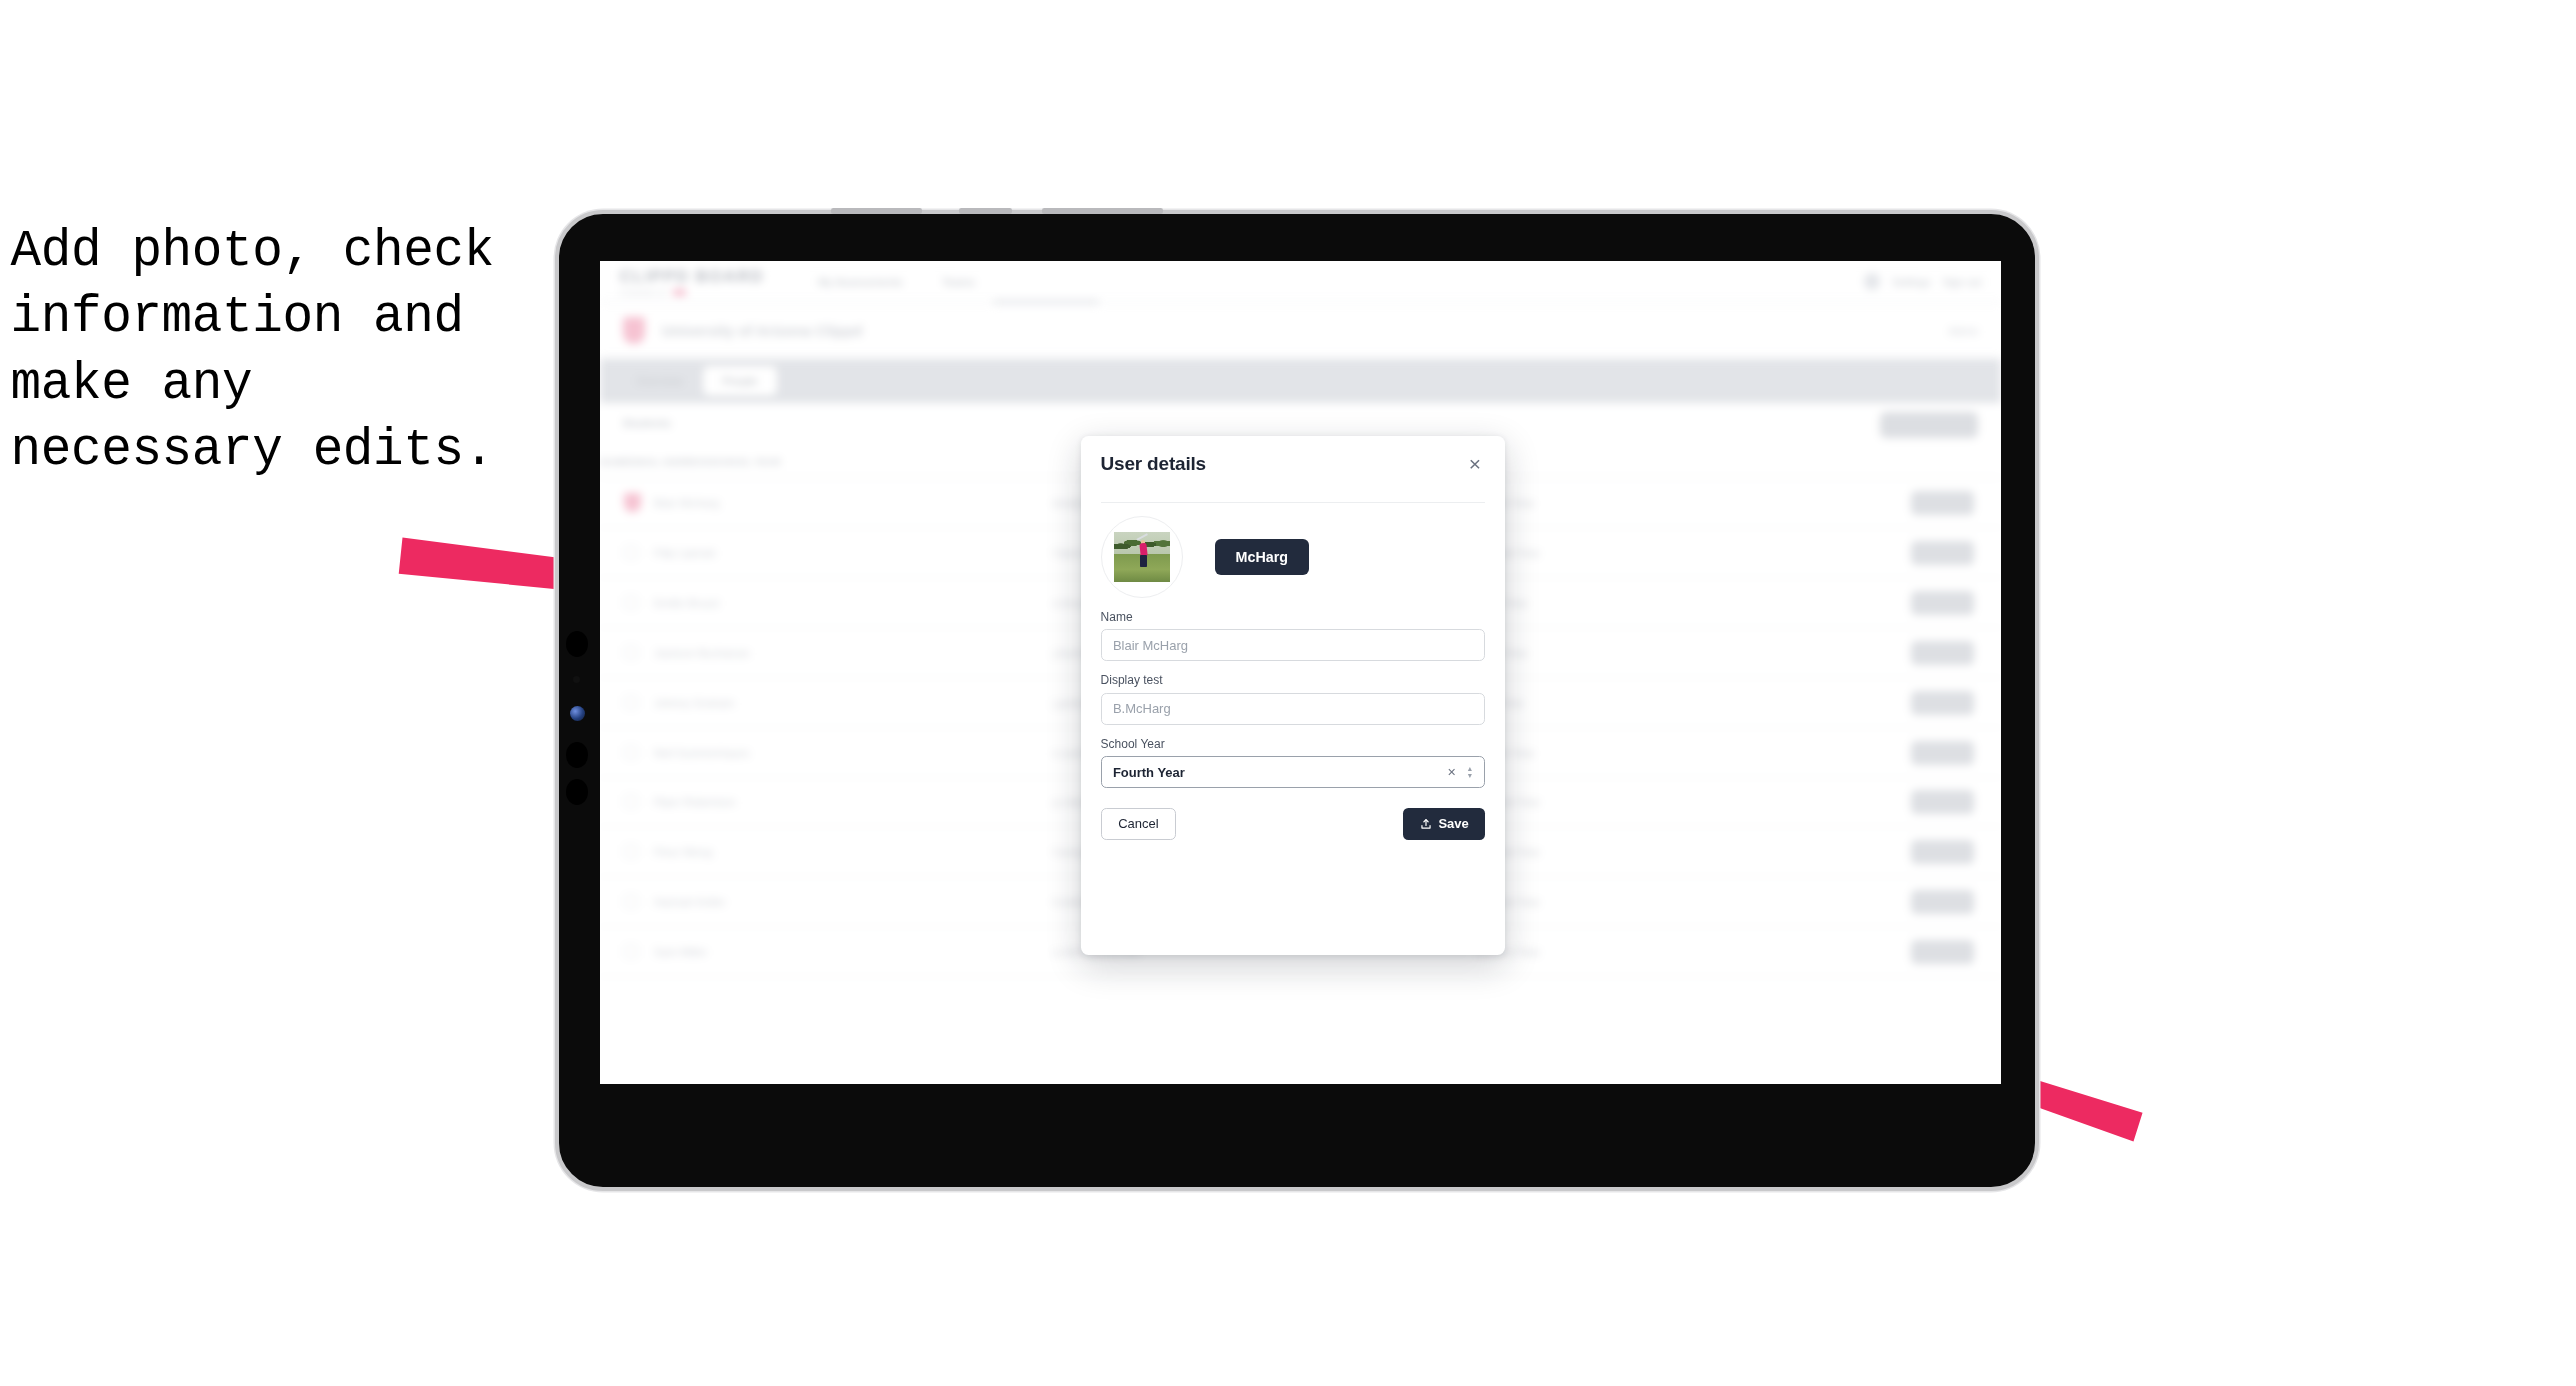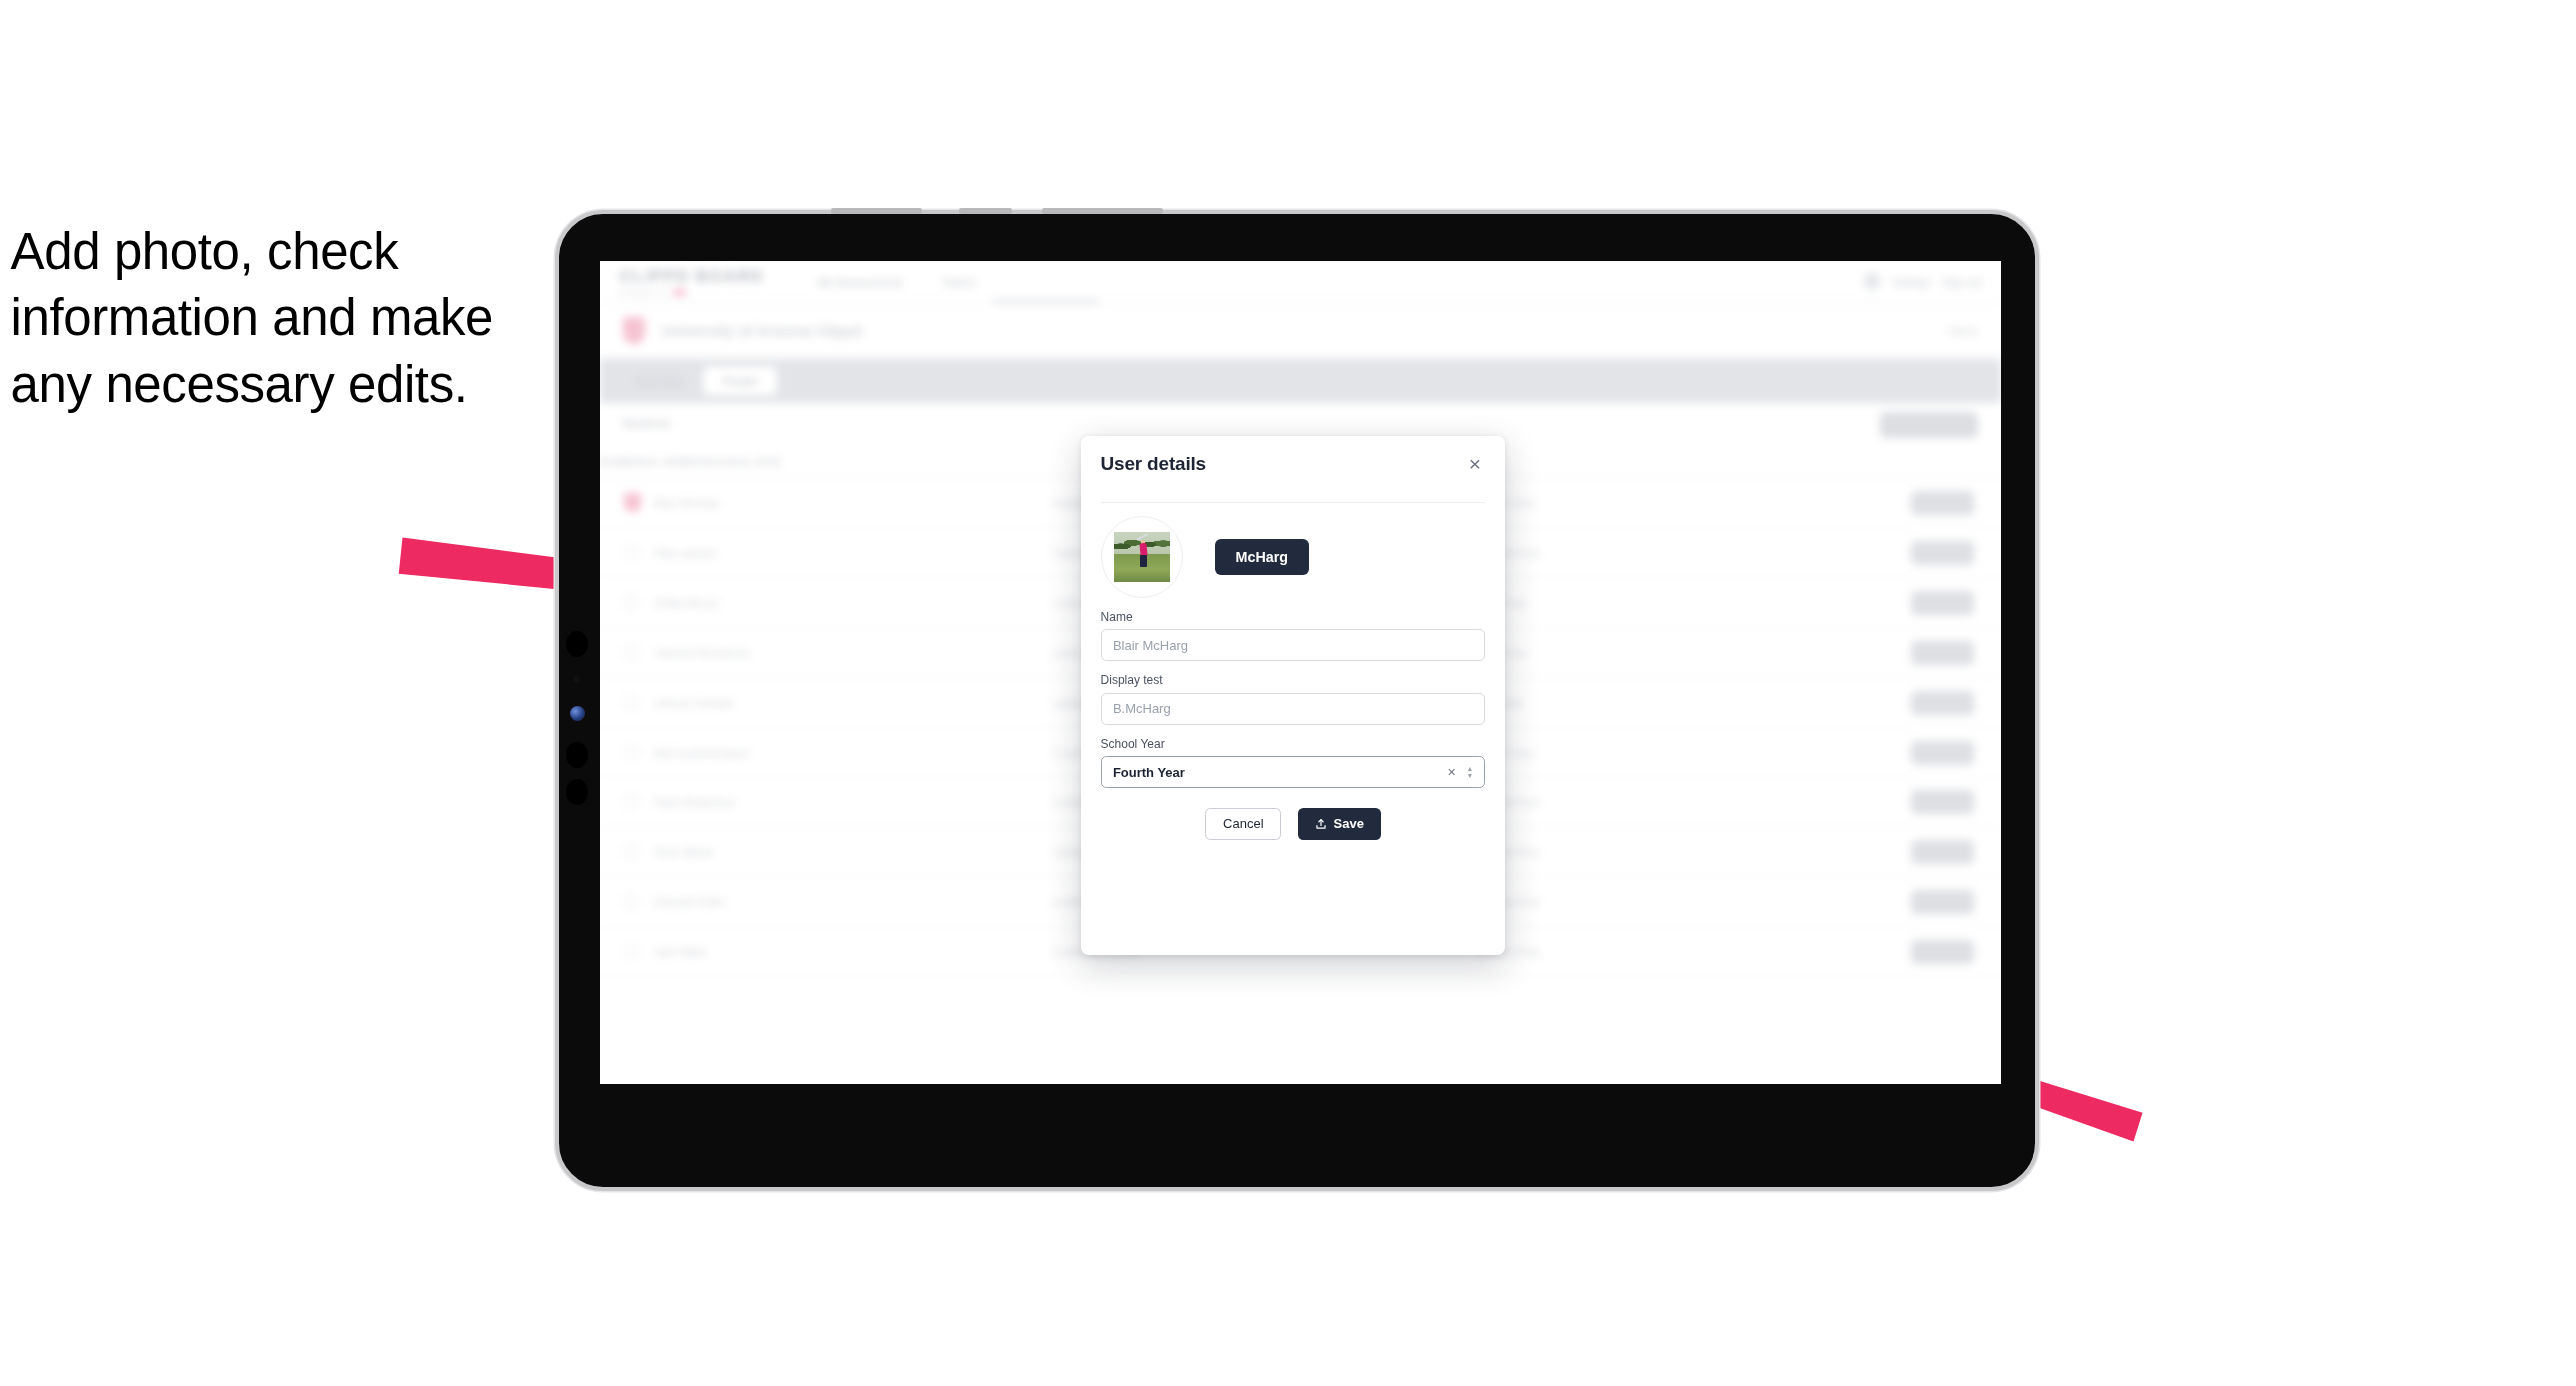--- a/index.html
+++ b/index.html
@@ -8,21 +8,21 @@
     background: #ffffff;
     font-family: "Liberation Sans", sans-serif;
     overflow: hidden;
   }
   #stage { position: relative; width: 2576px; height: 1386px; background:#fff; }
 
   
   .annot {
     position: absolute;
     color: #000;
-    font-family: Liberation Sans, sans-serif;
+    font-family: Liberation Mono, monospace;
     font-weight: 400;
     line-height: 1.30;
     letter-spacing: -0.4px;
     white-space: pre-line;
   }
   #annot-left  { left: 10.6px;  top: 219px;  width: 513px; font-size: 51px; }
   #annot-right { left: 2180px; top: 1027px; width: 393px; font-size: 51px; }
   #annot-right .bold { font-weight: 700; }
 
   
@@ -200,21 +200,21 @@
     border:0.8px solid #9aa1ab; border-radius:5.3px; background:#fff;
     display:flex; align-items:center; padding:0 11.3px;
     font-size:13px; color:#1d2433; font-weight:600;
     cursor:pointer;
   }
   .select-icons { margin-left:auto; display:flex; align-items:center; gap:10.6px; }
   .sel-clear { font-size:14.3px; color:#6b7280; font-weight:300; line-height:1; cursor:pointer; }
   .sel-chev  { display:flex; flex-direction:column; gap:1.5px; color:#9aa1ab; cursor:pointer; }
   .sel-chev span { font-size:6.8px; line-height:5.3px; }
 
-  .modal-foot { display:flex; justify-content:center; gap:17px; margin-top:19.6px; }
+  .modal-foot { display:flex; justify-content:space-between; gap:17px; margin-top:19.6px; }
   .btn-cancel {
     background:#fff; color:#1d2433;
     border:0.8px solid #c9ccd2; border-radius:5.3px;
     padding:7.5px 16.6px; font-size:13px; cursor:pointer;
     font-family:"Liberation Sans", sans-serif;
   }
   .btn-save {
     background:#222b3d; color:#fff; border:none; border-radius:5.3px;
     padding:7.5px 16.6px; font-size:13px; font-weight:600; cursor:pointer;
     display:flex; align-items:center; gap:6.8px;

